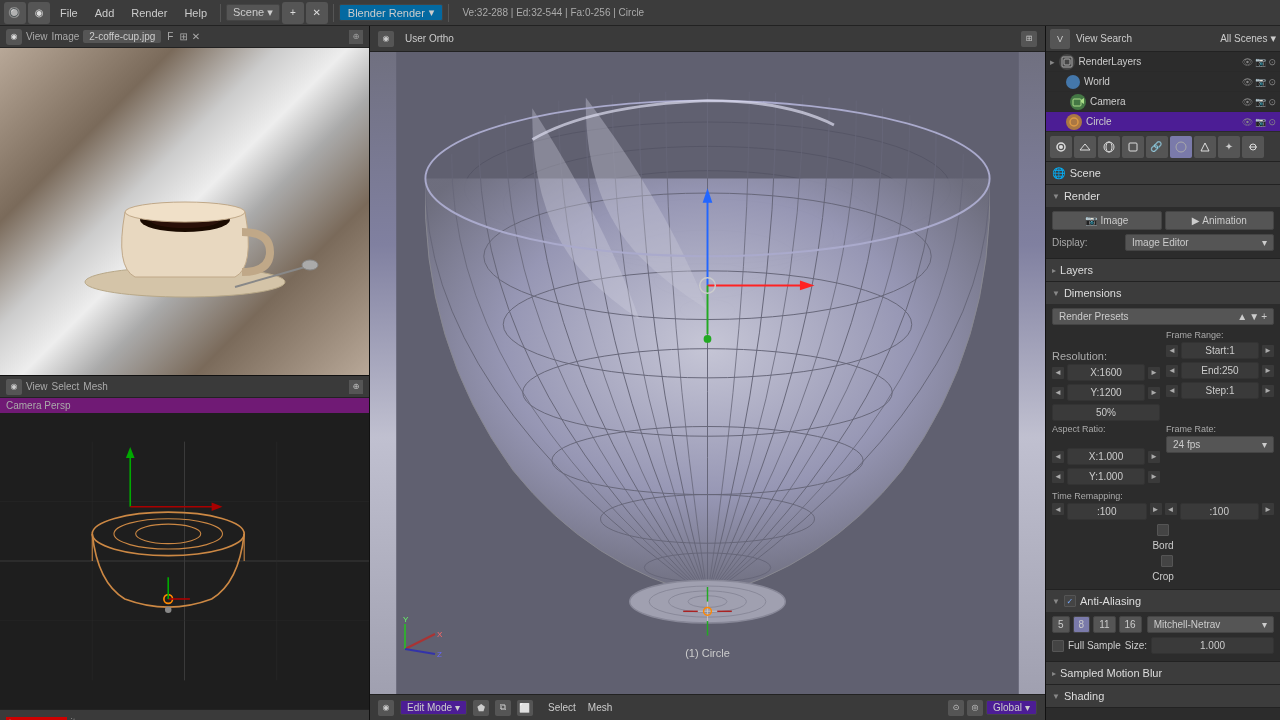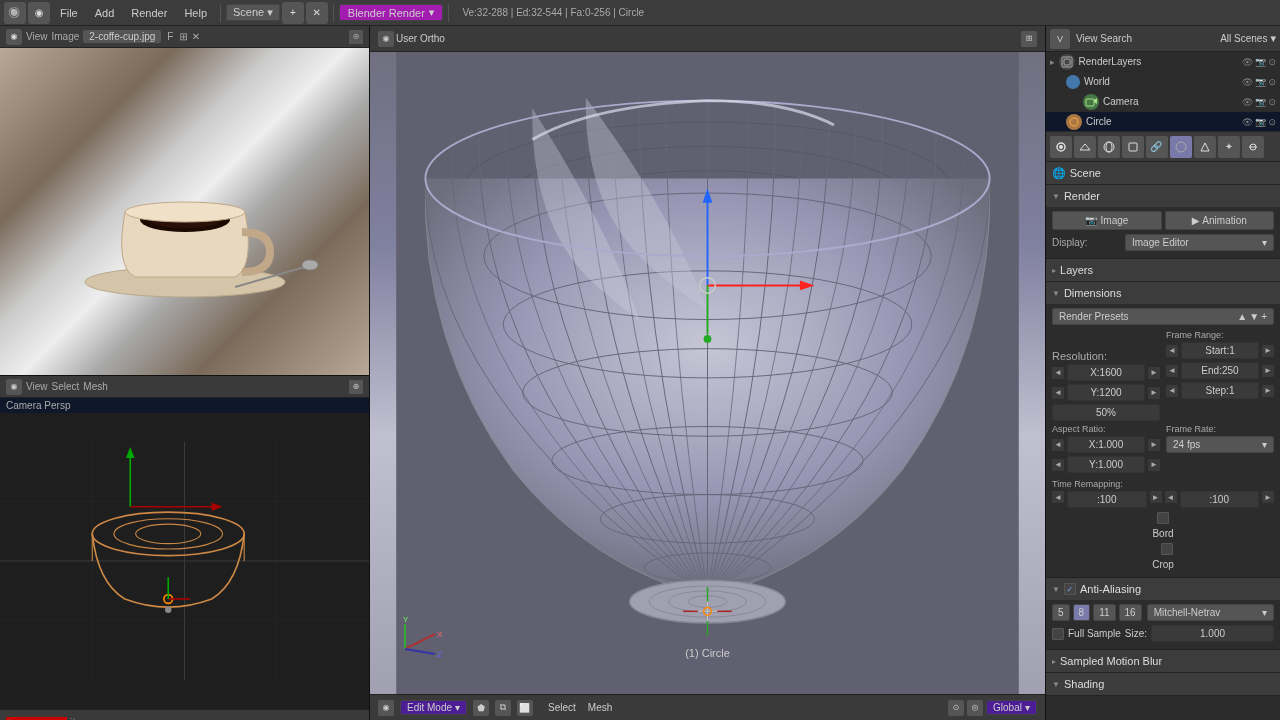--- a/index.html
+++ b/index.html
@@ -5,21 +5,21 @@
     * { margin: 0; padding: 0; box-sizing: border-box; }
     body { width: 1280px; height: 720px; overflow: hidden; background: #1a1a1a; font-family: 'Segoe UI', Arial, sans-serif; font-size: 11px; color: #ccc; user-select: none; }
 
     
     #top-bar { display: flex; align-items: center; height: 26px; background: #3c3c3c; border-bottom: 1px solid #222; gap: 2px; padding: 0 4px; }
     .top-bar-icon { width: 22px; height: 22px; background: #555; border-radius: 3px; display: flex; align-items: center; justify-content: center; color: #ddd; font-size: 10px; }
     .top-bar-menu { display: flex; align-items: center; gap: 1px; }
     .menu-item { padding: 2px 8px; color: #ccc; cursor: pointer; border-radius: 2px; font-size: 11px; }
     .scene-selector { background: #555; border: 1px solid #444; color: #ccc; padding: 1px 6px; border-radius: 2px; font-size: 11px; }
     .top-bar-sep { width: 1px; height: 18px; background: #555; margin: 0 3px; }
-    .render-engine { background: #a21caf; border: 1px solid #444; color: #ccc; padding: 1px 8px; border-radius: 2px; font-size: 11px; display: flex; align-items: center; gap: 4px; }
+    .render-engine { background: #0369a1; border: 1px solid #444; color: #ccc; padding: 1px 8px; border-radius: 2px; font-size: 11px; display: flex; align-items: center; gap: 4px; }
     .header-info { color: #aaa; font-size: 10px; margin-left: 8px; }
 
     
     #main { display: flex; width: 1280px; height: 694px; }
 
     
     #left-panel { width: 370px; display: flex; flex-direction: column; border-right: 1px solid #111; }
 
     
     #viewport-top-left { height: 350px; background: #2a2a2a; position: relative; border-bottom: 1px solid #111; }
@@ -36,21 +36,21 @@
     #center-viewport { flex: 1; background: #3d3d4a; position: relative; display: flex; flex-direction: column; }
     .center-header { height: 26px; background: #3a3a3a; display: flex; align-items: center; padding: 0 8px; border-bottom: 1px solid #222; font-size: 10px; color: #ccc; }
     .center-canvas { flex: 1; background: linear-gradient(180deg, #707080 0%, #8080a0 30%, #c0c0d0 60%, #a0a0b0 100%); position: relative; overflow: hidden; }
     .center-bottom { height: 26px; background: #3a3a3a; display: flex; align-items: center; padding: 0 8px; border-top: 1px solid #222; font-size: 10px; color: #ccc; gap: 6px; }
 
     
     #right-panel { width: 235px; background: #2c2c2c; border-left: 1px solid #111; display: flex; flex-direction: column; overflow-y: auto; }
     .right-top-bar { height: 26px; background: #3a3a3a; display: flex; align-items: center; padding: 0 4px; gap: 2px; border-bottom: 1px solid #222; }
     .right-icon-btn { width: 20px; height: 20px; background: #555; border-radius: 2px; display: flex; align-items: center; justify-content: center; font-size: 9px; color: #ccc; cursor: pointer; }
     .outliner-item { height: 20px; display: flex; align-items: center; padding: 0 4px; gap: 4px; font-size: 10px; color: #ccc; cursor: pointer; border-bottom: 1px solid #2a2a2a; }
-    .outliner-item.selected { background: #0f172a; }
+    .outliner-item.selected { background: #4c1d95; }
     .item-icon { width: 16px; height: 16px; border-radius: 50%; display: flex; align-items: center; justify-content: center; font-size: 8px; }
     .icon-render-layers { background: #444; }
     .icon-world { background: #4477aa; width: 14px; height: 14px; border-radius: 50%; }
     .icon-camera { background: #447744; }
     .icon-circle { background: #aa7744; }
     .outliner-controls { display: flex; align-items: center; gap: 2px; margin-left: auto; }
 
     
     .properties-icons { height: 30px; background: #3a3a3a; display: flex; align-items: center; padding: 0 4px; gap: 2px; border-bottom: 1px solid #222; }
     .prop-icon { width: 22px; height: 22px; background: #555; border-radius: 2px; display: flex; align-items: center; justify-content: center; font-size: 10px; color: #ccc; cursor: pointer; }
@@ -152,21 +152,21 @@
     <div id="viewport-bottom-left">
       <div class="viewport-header-bottom">
         <div style="width:16px;height:16px;background:#555;border-radius:2px;display:flex;align-items:center;justify-content:center;font-size:8px;">◉</div>
         <span style="cursor:pointer;font-size:10px;color:#aaa;">View</span>
         <span style="cursor:pointer;font-size:10px;color:#aaa;">Select</span>
         <span style="cursor:pointer;font-size:10px;color:#aaa;">Mesh</span>
         <div style="margin-left:auto;">
           <div style="width:14px;height:14px;background:#555;display:flex;align-items:center;justify-content:center;font-size:8px;cursor:pointer;">⊕</div>
         </div>
       </div>
-      <div class="viewport-title" style="font-size:10px;color:#aaa;padding:2px 6px;background:#0f172a;">Camera Persp</div>
+      <div class="viewport-title" style="font-size:10px;color:#aaa;padding:2px 6px;background:#701a75;">Camera Persp</div>
       <div class="camera-persp-view">
         
         <svg width="100%" height="100%" viewBox="0 0 340 220">
 
           <line x1="0" y1="110" x2="340" y2="110" stroke="#3a3a3a" stroke-width="1"></line>
           <line x1="170" y1="0" x2="170" y2="220" stroke="#3a3a3a" stroke-width="1"></line>
           <line x1="0" y1="55" x2="340" y2="55" stroke="#2a2a2a" stroke-width="0.5"></line>
           <line x1="0" y1="165" x2="340" y2="165" stroke="#2a2a2a" stroke-width="0.5"></line>
           <line x1="85" y1="0" x2="85" y2="220" stroke="#2a2a2a" stroke-width="0.5"></line>
           <line x1="255" y1="0" x2="255" y2="220" stroke="#2a2a2a" stroke-width="0.5"></line>
@@ -196,21 +196,21 @@
       <div style="height:26px;background:#3a3a3a;display:flex;align-items:center;padding:0 6px;font-size:10px;color:#aaa;border-top:1px solid #222;gap:4px;">
         <span style="color:#888;background:#c00;padding:1px 3px;font-size:9px;">itcomp.org.ua</span>
         <span style="color:#888;">itcomp.org.ua</span>
       </div>
     </div>
   </div>
 
   <div id="center-viewport">
     <div class="center-header">
       <div style="width:16px;height:16px;background:#555;border-radius:2px;display:flex;align-items:center;justify-content:center;font-size:8px;">◉</div>
-      <span style="margin-left:2px;">User Ortho</span>
+      <span style="margin-left:11px;">User Ortho</span>
       <div style="margin-left:auto;display:flex;gap:3px;">
         <div style="width:16px;height:16px;background:#555;border-radius:2px;display:flex;align-items:center;justify-content:center;font-size:8px;cursor:pointer;">⊞</div>
       </div>
     </div>
     <div class="center-canvas">
 
       <svg class="mesh-svg" viewBox="0 0 640 660">
 
         <defs>
           <radialGradient id="meshGrad" cx="50%" cy="40%" r="60%">
@@ -366,21 +366,21 @@
       </div>
       <div class="outliner-item" style="padding-left:20px;">
         <div class="item-icon icon-world"></div>
         <span>World</span>
         <div class="outliner-controls">
           <span style="font-size:9px;color:#888;cursor:pointer;">👁</span>
           <span style="font-size:9px;color:#888;cursor:pointer;">📷</span>
           <span style="font-size:9px;color:#888;cursor:pointer;">⊙</span>
         </div>
       </div>
-      <div class="outliner-item" style="padding-left:37px;">
+      <div class="outliner-item" style="padding-left:24px;">
         <div class="item-icon icon-camera">
           <svg width="14" height="14" viewBox="0 0 14 14">
               <rect x="2" y="4" width="8" height="7" rx="1" fill="none" stroke="#aadd88" stroke-width="1"></rect>
               <polygon points="10,5 13,3 13,9 10,7" fill="#aadd88"></polygon>
             </svg>
         </div>
         <span>Camera</span>
         <div class="outliner-controls">
           <span style="font-size:9px;color:#888;cursor:pointer;">👁</span>
           <span style="font-size:9px;color:#888;cursor:pointer;">📷</span>
@@ -547,21 +547,21 @@
                 <span>Step:</span>
                 <span>1</span>
               </div>
               <div class="arrow-btn">►</div>
             </div>
           </div>
         </div>
 
         <div style="display:flex;gap:6px;margin-bottom:3px;">
           <div style="flex:1;">
-            <div style="color:#aaa;font-size:9px;margin-bottom:2px;">Aspect Ratio:</div>
+            <div style="color:#aaa;font-size:9px;margin-bottom:14px;">Aspect Ratio:</div>
             <div class="field-row">
               <div class="arrow-btn">◄</div>
               <div class="num-field">
                 <span>X:</span>
                 <span>1.000</span>
               </div>
               <div class="arrow-btn">►</div>
             </div>
             <div class="field-row" style="margin-top:2px;">
               <div class="arrow-btn">◄</div>

